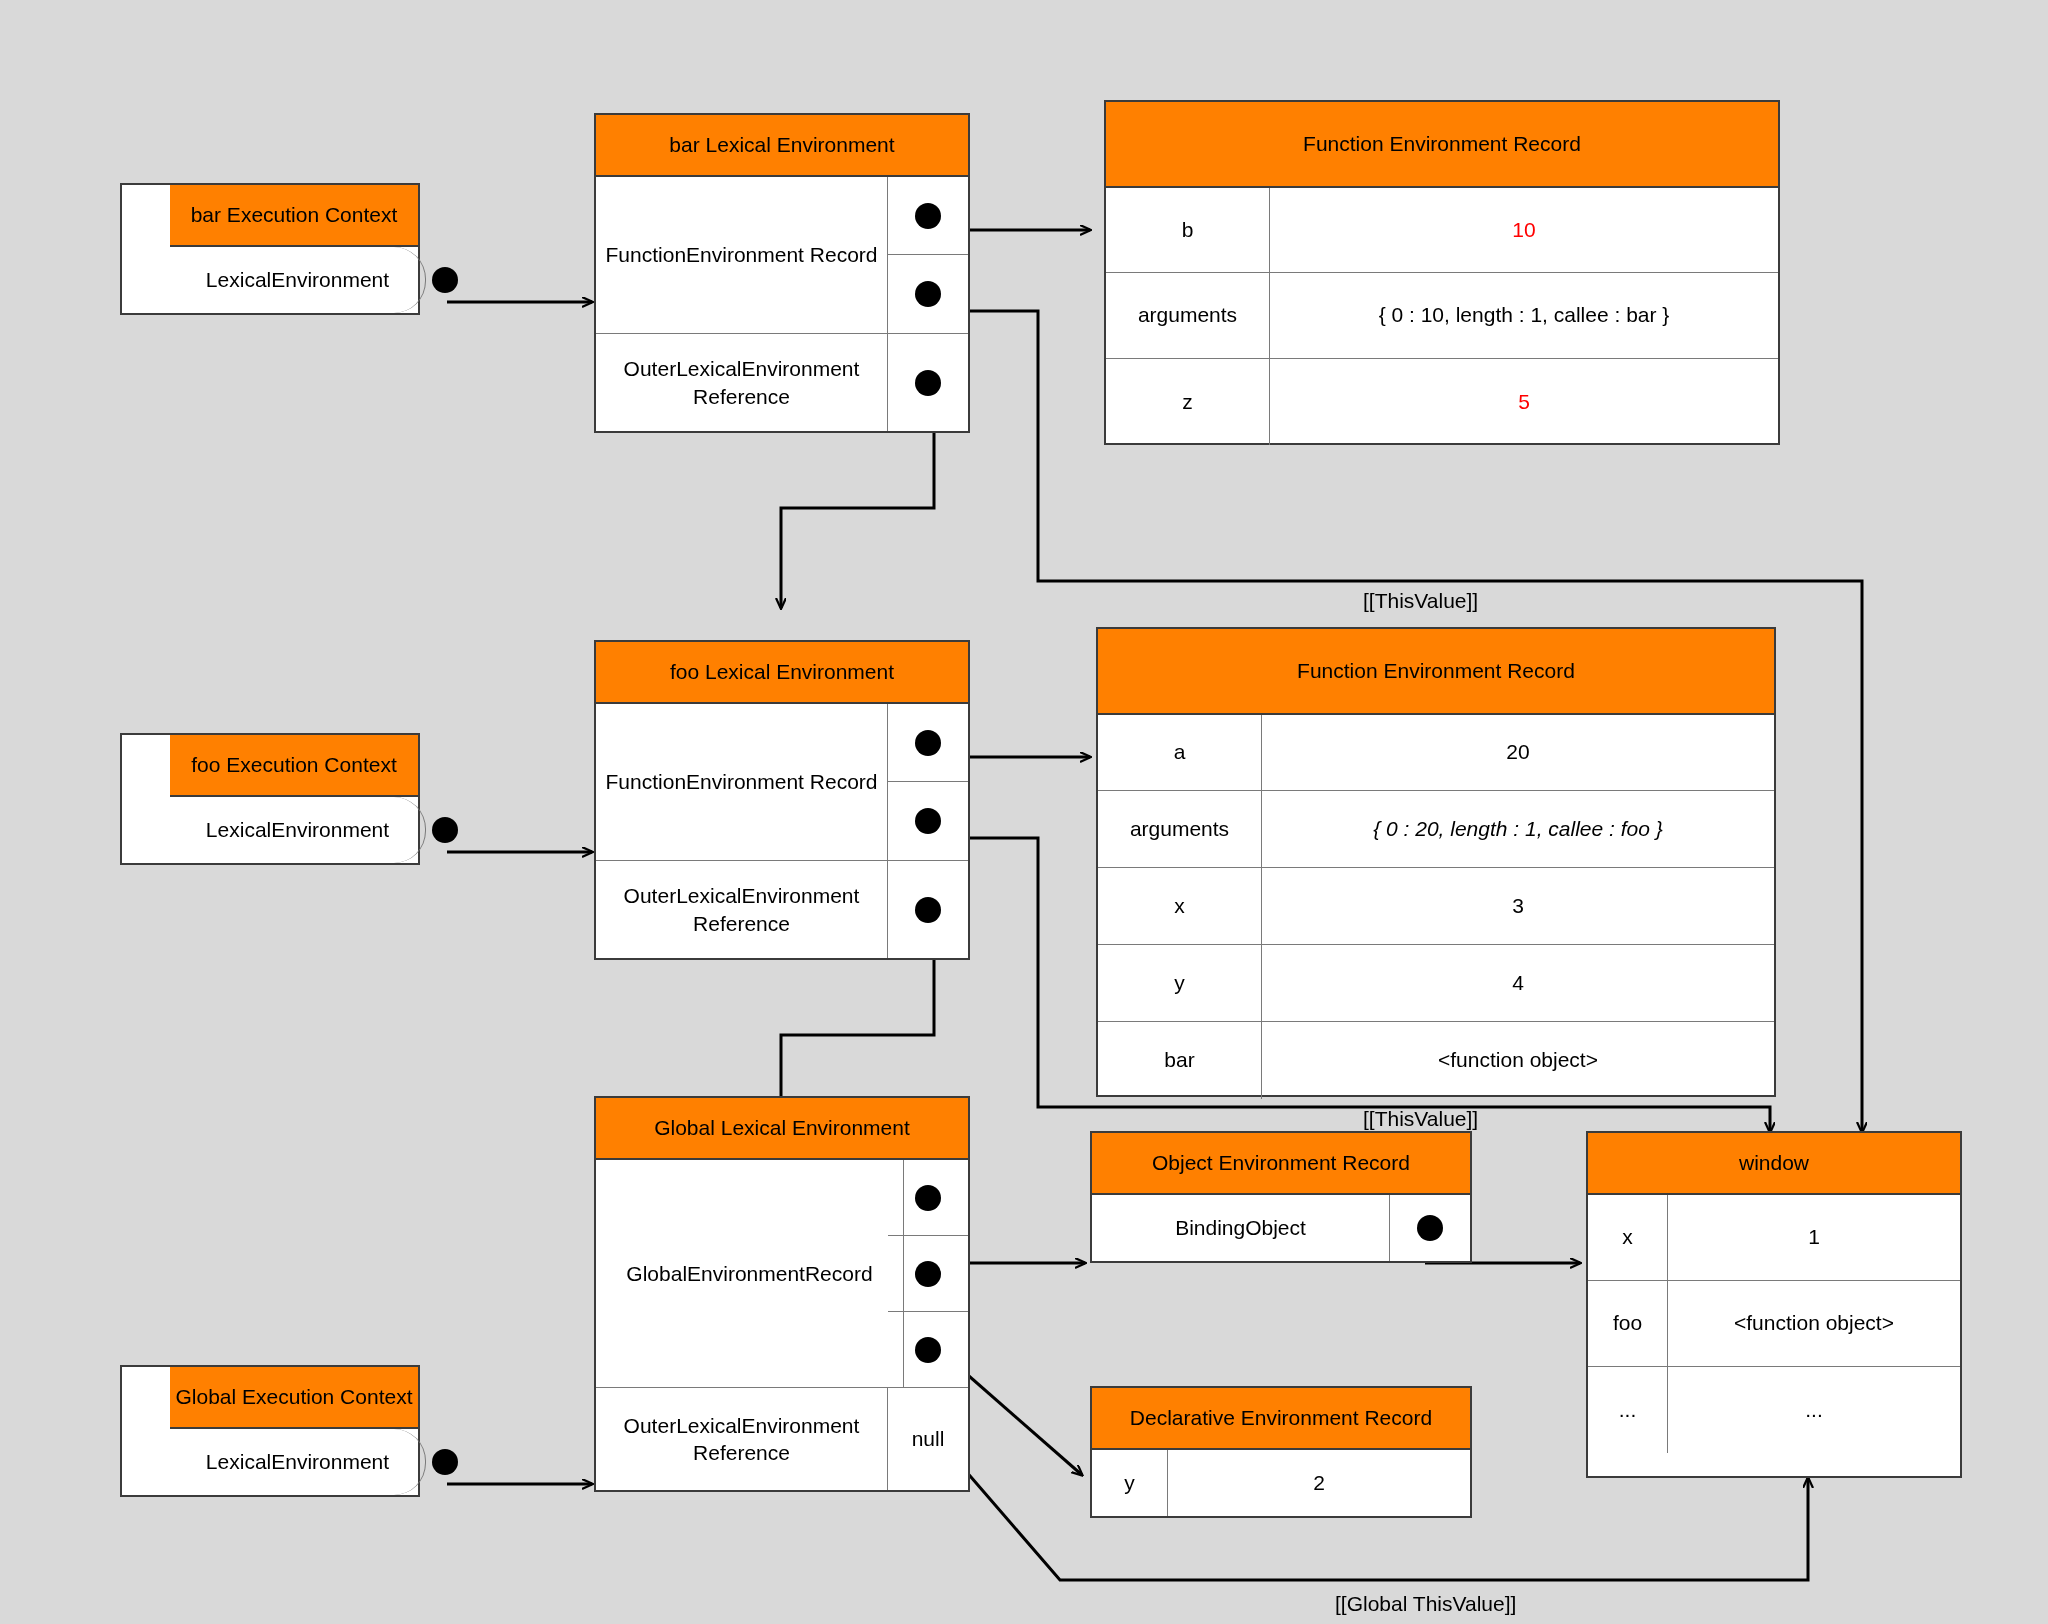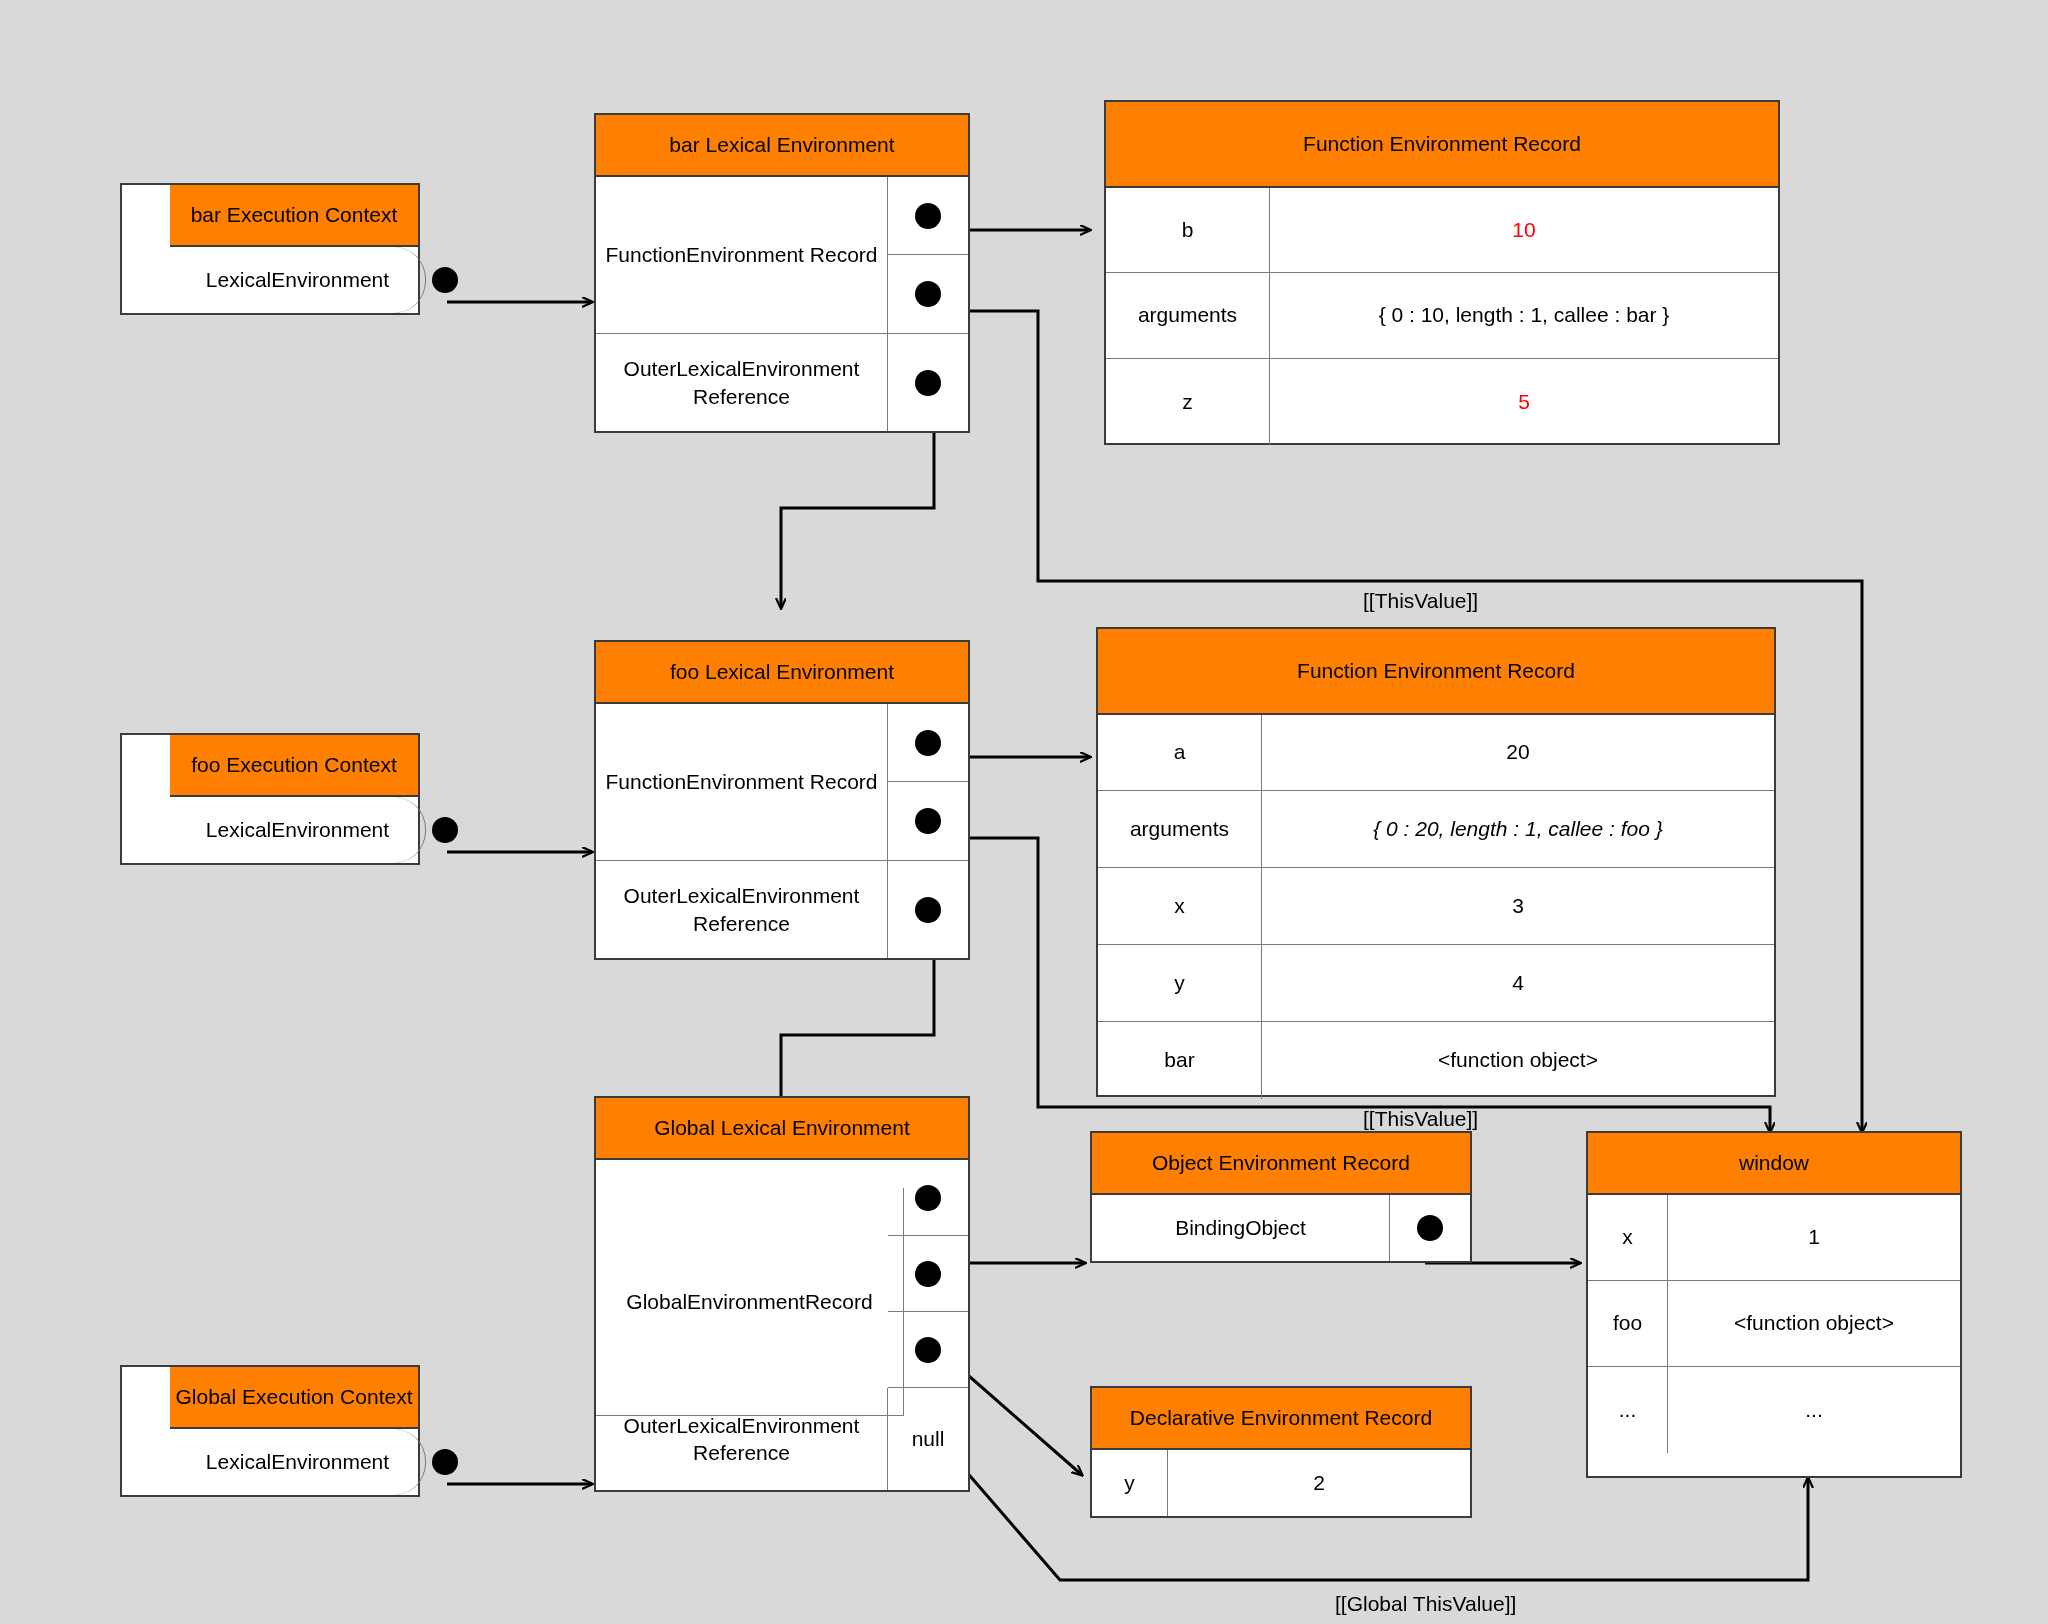--- a/index.html
+++ b/index.html
@@ -233,21 +233,21 @@
       <div class="cell" style="flex:1;">4</div>
     </div>
     <div class="row" style="height:77px;">
       <div class="cell divided" style="width:164px;">bar</div>
       <div class="cell" style="flex:1;">&lt;function object&gt;</div>
     </div>
   </div>
 
   <div class="box le" style="left:594px; top:1096px; height:396px;">
     <div class="hdr">Global Lexical Environment</div>
-    <div class="sub" style="position:absolute; left:0; top:62px; width:308px; height:228px; border-right:1px solid #7a7a7a; border-bottom:1px solid #7a7a7a;margin-top:28px;">GlobalEnvironmentRecord</div>
+    <div class="sub" style="position:absolute; left:0; top:62px; width:308px; height:228px; border-right:1px solid #7a7a7a; border-bottom:1px solid #7a7a7a;">GlobalEnvironmentRecord</div>
     <div class="sub" style="position:absolute; left:0; top:290px; width:292px; height:102px; border-right:1px solid #7a7a7a;">OuterLexicalEnvironment Reference</div>
     <div class="sub dotcell" style="position:absolute; left:292px; top:62px; width:80px; height:76px; border-bottom:1px solid #7a7a7a;">
       <span class="dot"></span>
     </div>
     <div class="sub dotcell" style="position:absolute; left:292px; top:138px; width:80px; height:76px; border-bottom:1px solid #7a7a7a;">
       <span class="dot"></span>
     </div>
     <div class="sub dotcell" style="position:absolute; left:292px; top:214px; width:80px; height:76px; border-bottom:1px solid #7a7a7a;">
       <span class="dot"></span>
     </div>

